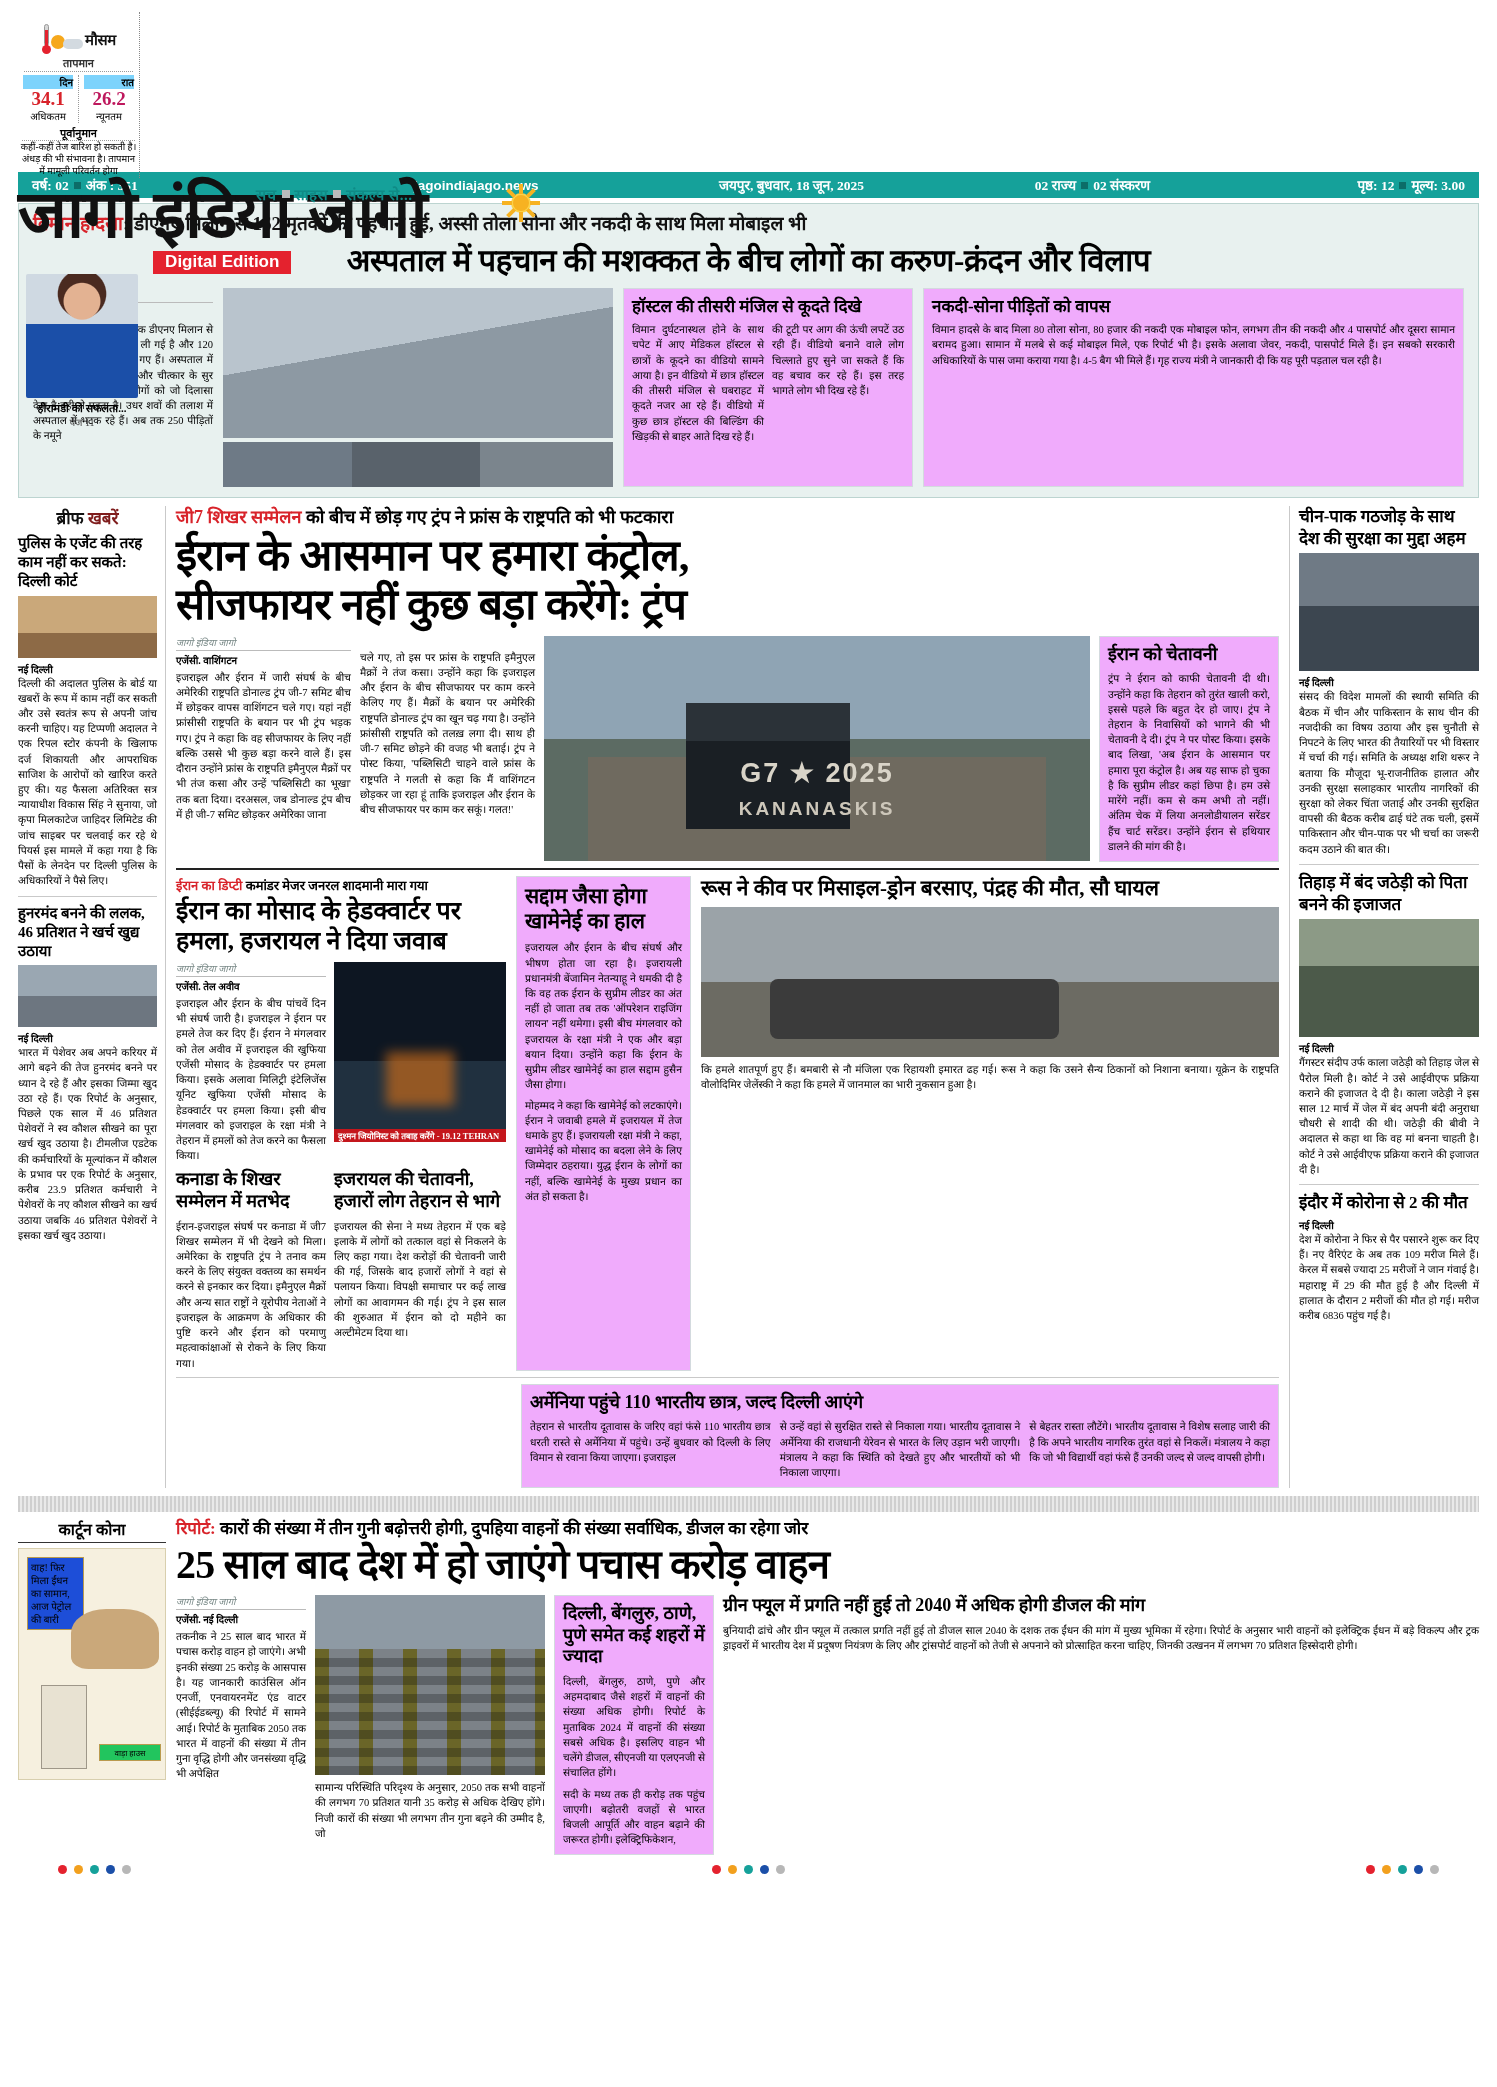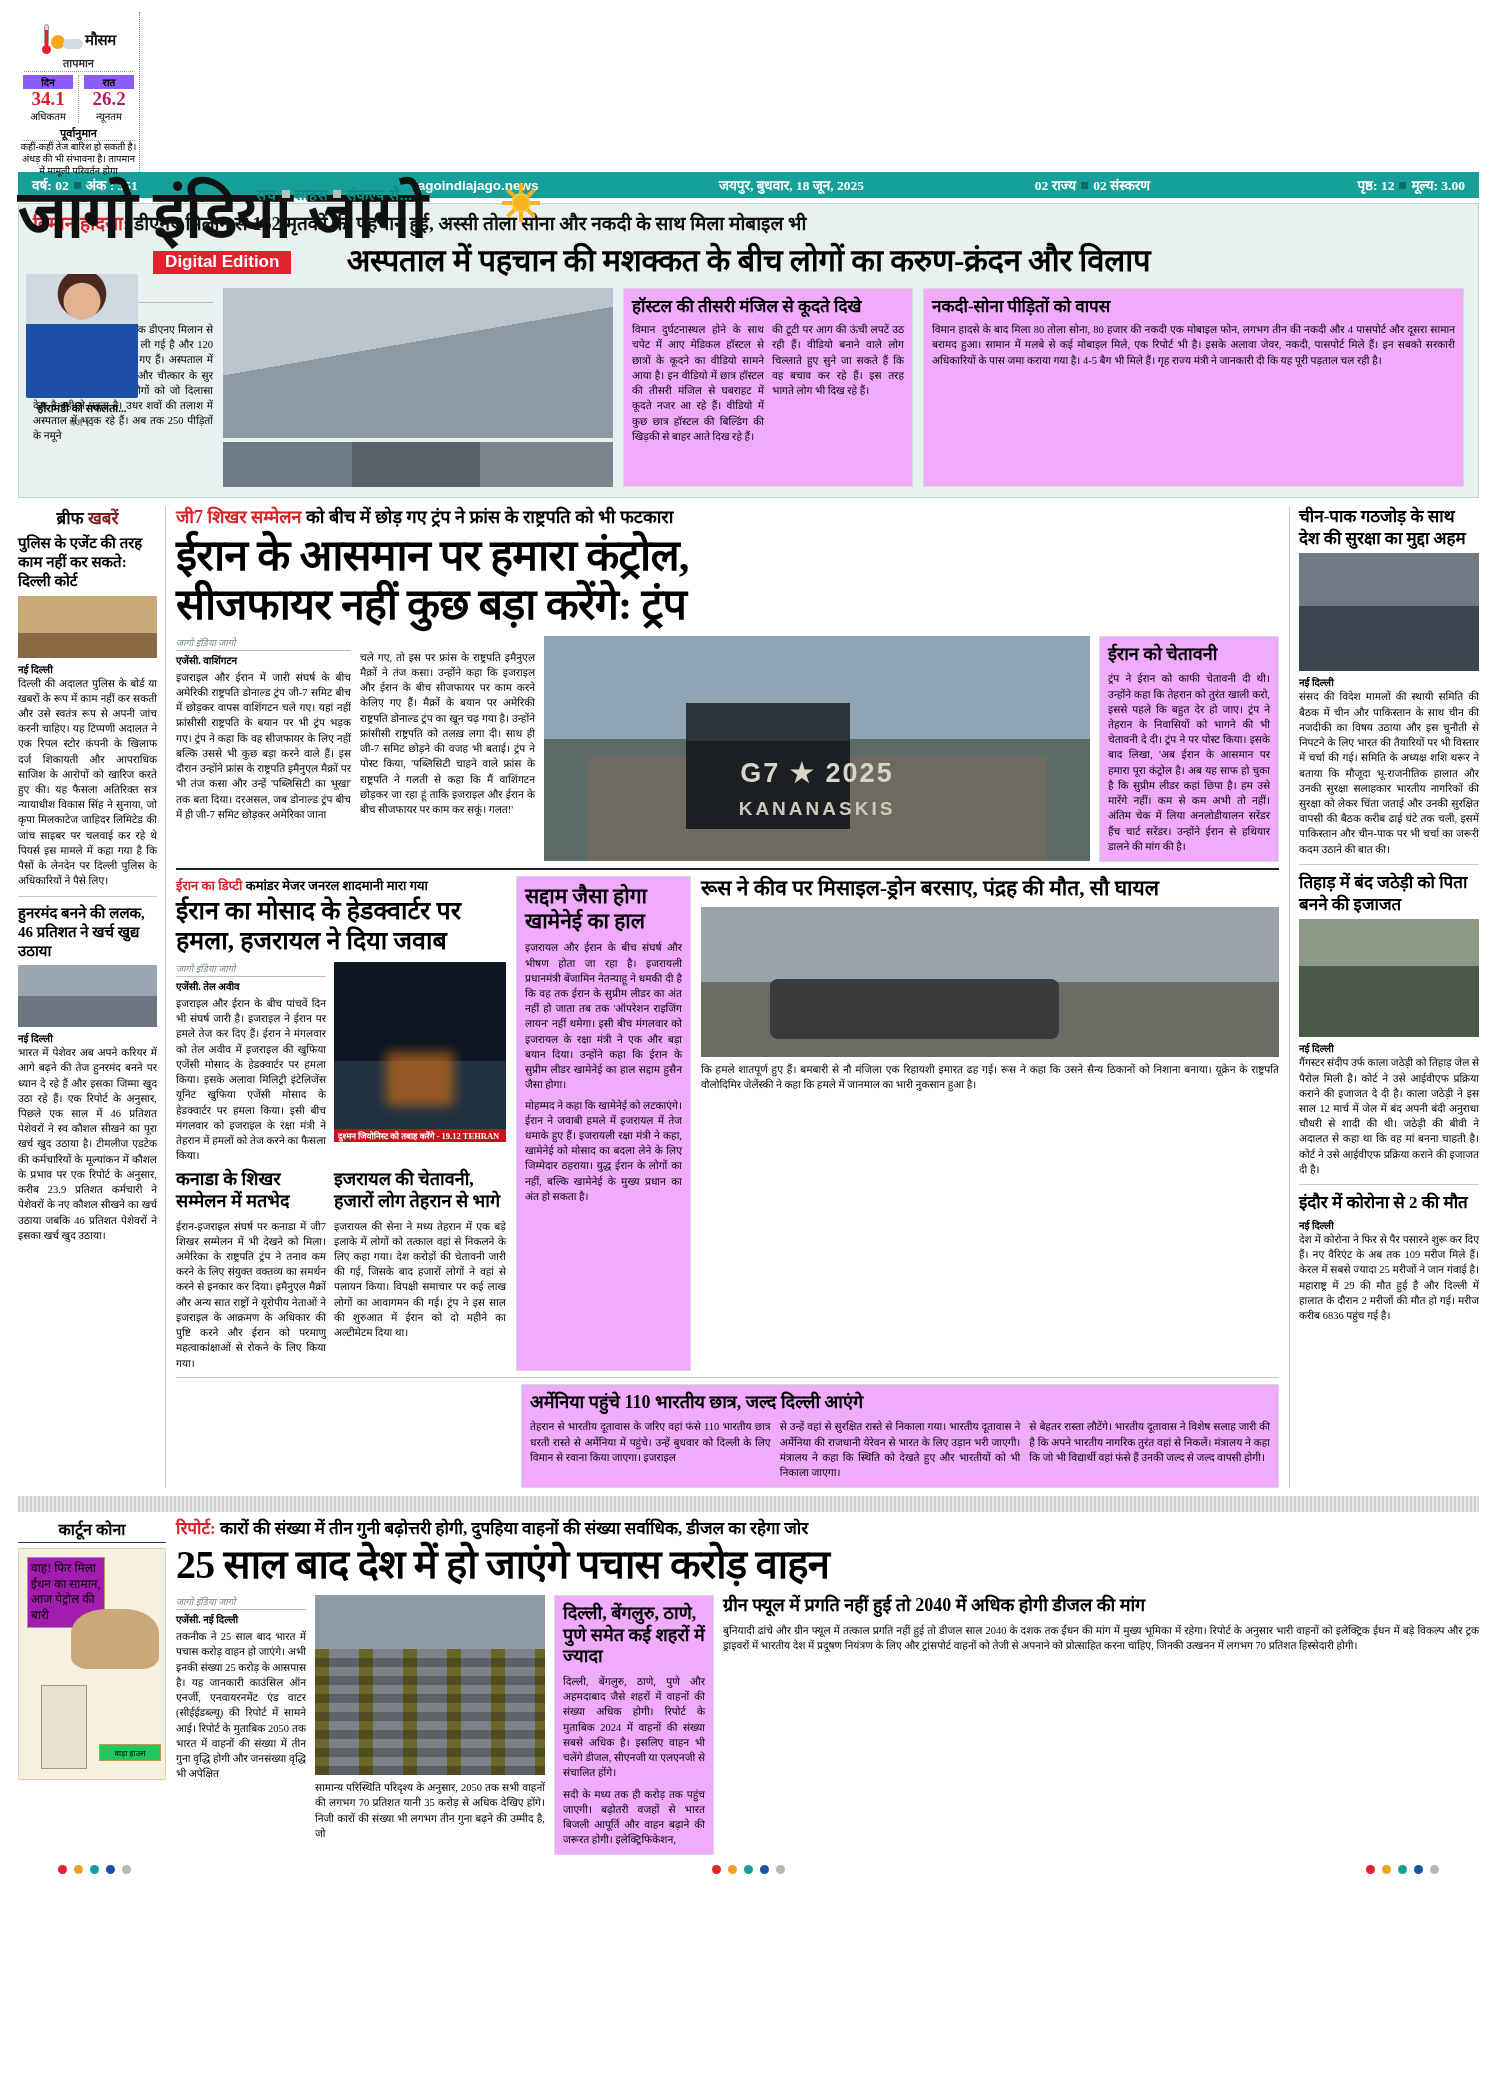--- a/index.html
+++ b/index.html
@@ -19,21 +19,21 @@
   .thermo .stem { position:absolute; left:3px; top:0; width:5px; height:22px; background:#d8d8d8; border:1px solid #999; border-radius:3px; }
   .thermo .merc { position:absolute; left:4px; top:6px; width:3px; height:18px; background:#e4222e; }
   .thermo .bulb { position:absolute; left:1px; bottom:0; width:9px; height:9px; background:#e4222e; border-radius:50%; }
   .wsun { width:14px;height:14px;background:#f6a81c;border-radius:50%; margin-left:-3px; margin-top:6px;}
   .wcloud { width:20px;height:10px;background:#d3dae0;border-radius:6px; margin-left:-4px; margin-top:10px;}
   .w-label { font-weight: bold; font-size: 15px; color:#111; letter-spacing:-.3px;}
   .w-temp-label { font-size: 11px; font-weight:bold; color:#333; border-bottom:1px dotted #999; padding-bottom:1px; margin:1px 6px 0;}
   .w-cols { display:flex; margin-top:3px; }
   .w-col { flex:1; }
   .w-col + .w-col { border-left:1px dotted #999; }
-  .w-chip { background:#8b5cf6; font-size:10px; font-weight:bold; display:block; margin:0 5px; }
+  .w-chip { background:#7dd3fc; font-size:10px; font-weight:bold; display:block; margin:0 5px;text-align:right; }
   .w-val { font-size:19px; font-weight:bold; line-height:1.05; }
   .w-val.day { color:#d8232a; }
   .w-val.night { color:#be185d; }
   .w-sub { font-size:10px; }
   .w-fore-t { font-size:11px; font-weight:bold; border-bottom:1px dotted #999; margin:2px 4px 0;}
   .w-fore { font-size:9.5px; line-height:1.25; padding:1px 2px 0; }
 
   .mast-center { flex:1; position:relative; text-align:center; }
   .mast-sun { position:absolute; left:486px; top:8px; width:34px; height:34px; }
   .mast-sun .core { position:absolute; left:7px; top:7px; width:20px;height:20px; background:#f7b221; border-radius:50%; border:2px solid #fcd34a;}
@@ -120,21 +120,21 @@
   .tint { background:#f0abfc; border:1px solid #d3dade; padding:7px 8px;font-family:Liberation Serif, serif; }
 
   .traffic-photo { background:linear-gradient(#8e9aa4 0 30%, #6a6f74 30% 100%); position:relative; overflow:hidden;}
   .traffic-photo::after{content:"";position:absolute;inset:30% 0 0 0;
      background:repeating-linear-gradient(0deg,#5c6166 0 9px,#7e858b 9px 18px),
                 repeating-linear-gradient(90deg,#d8c23a 0 14px,transparent 14px 44px);
      background-blend-mode:multiply;opacity:.9;}
 
   .cartoon-hd { text-align:center; font-weight:bold; font-size:16px; border-bottom:1px solid #333; padding-bottom:2px; margin-bottom:5px;}
   .cartoon { background:#f6f0df; border:1px solid #d8cfae; height:232px; position:relative; }
-  .cart-bubble { position:absolute; left:8px; top:8px; width:78px; background:#a21caf; border:1px solid #b99a4e; font-size:12px; padding:3px; line-height:1.3;}
+  .cart-bubble { position:absolute; left:8px; top:8px; width:57px; background:#1d4ed8; border:1px solid #b99a4e; font-size:10px; padding:3px; line-height:1.3;}
   .cart-rock { position:absolute; right:6px; top:60px; width:88px; height:60px; background:#caa87a; border-radius:40% 40% 20% 20%;}
   .cart-pump { position:absolute; left:22px; bottom:10px; width:46px; height:84px; background:#e8e2d2; border:1px solid #9e9789;}
   .cart-sign { position:absolute; right:4px; bottom:18px; width:62px; background:#22c55e; border:1px solid #b99a4e; font-size:8px; text-align:center; padding:2px;}
 
   .dots { display:flex; gap:7px; justify-content:center; padding:10px 0 4px;}
   .dots i { width:9px;height:9px;border-radius:50%;background:#b7b7b7;display:block;}
   .dots i.c1{background:#e4222e;} .dots i.c2{background:#f2a01e;} .dots i.c3{background:#15a19a;} .dots i.c4{background:#1b4fa8;}
   .botbar { display:flex; justify-content:space-between; padding:0 40px; }
   .gray-strip { height:16px; background:repeating-linear-gradient(90deg,#cfcfcf 0 2px,#e9e9e9 2px 4px); margin:8px 0 6px;}
   .rule { border-top:2px solid #222; margin:6px 0; }

